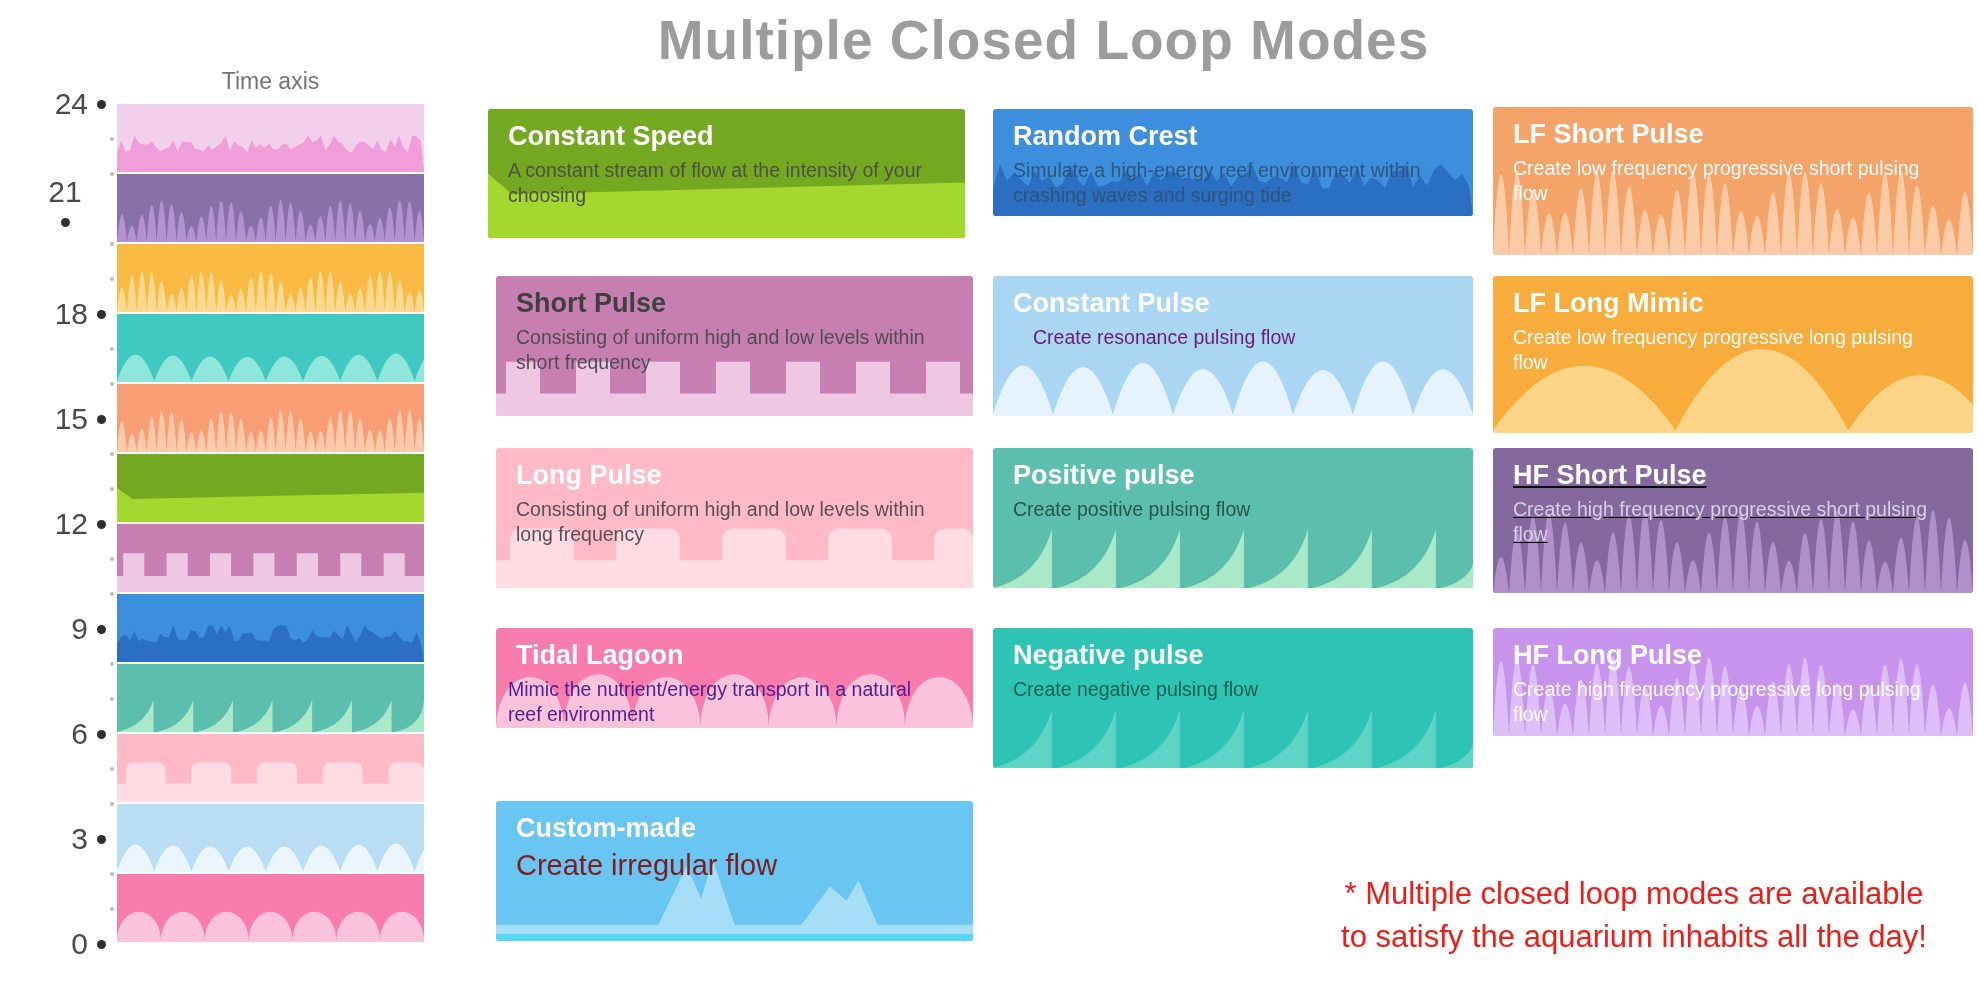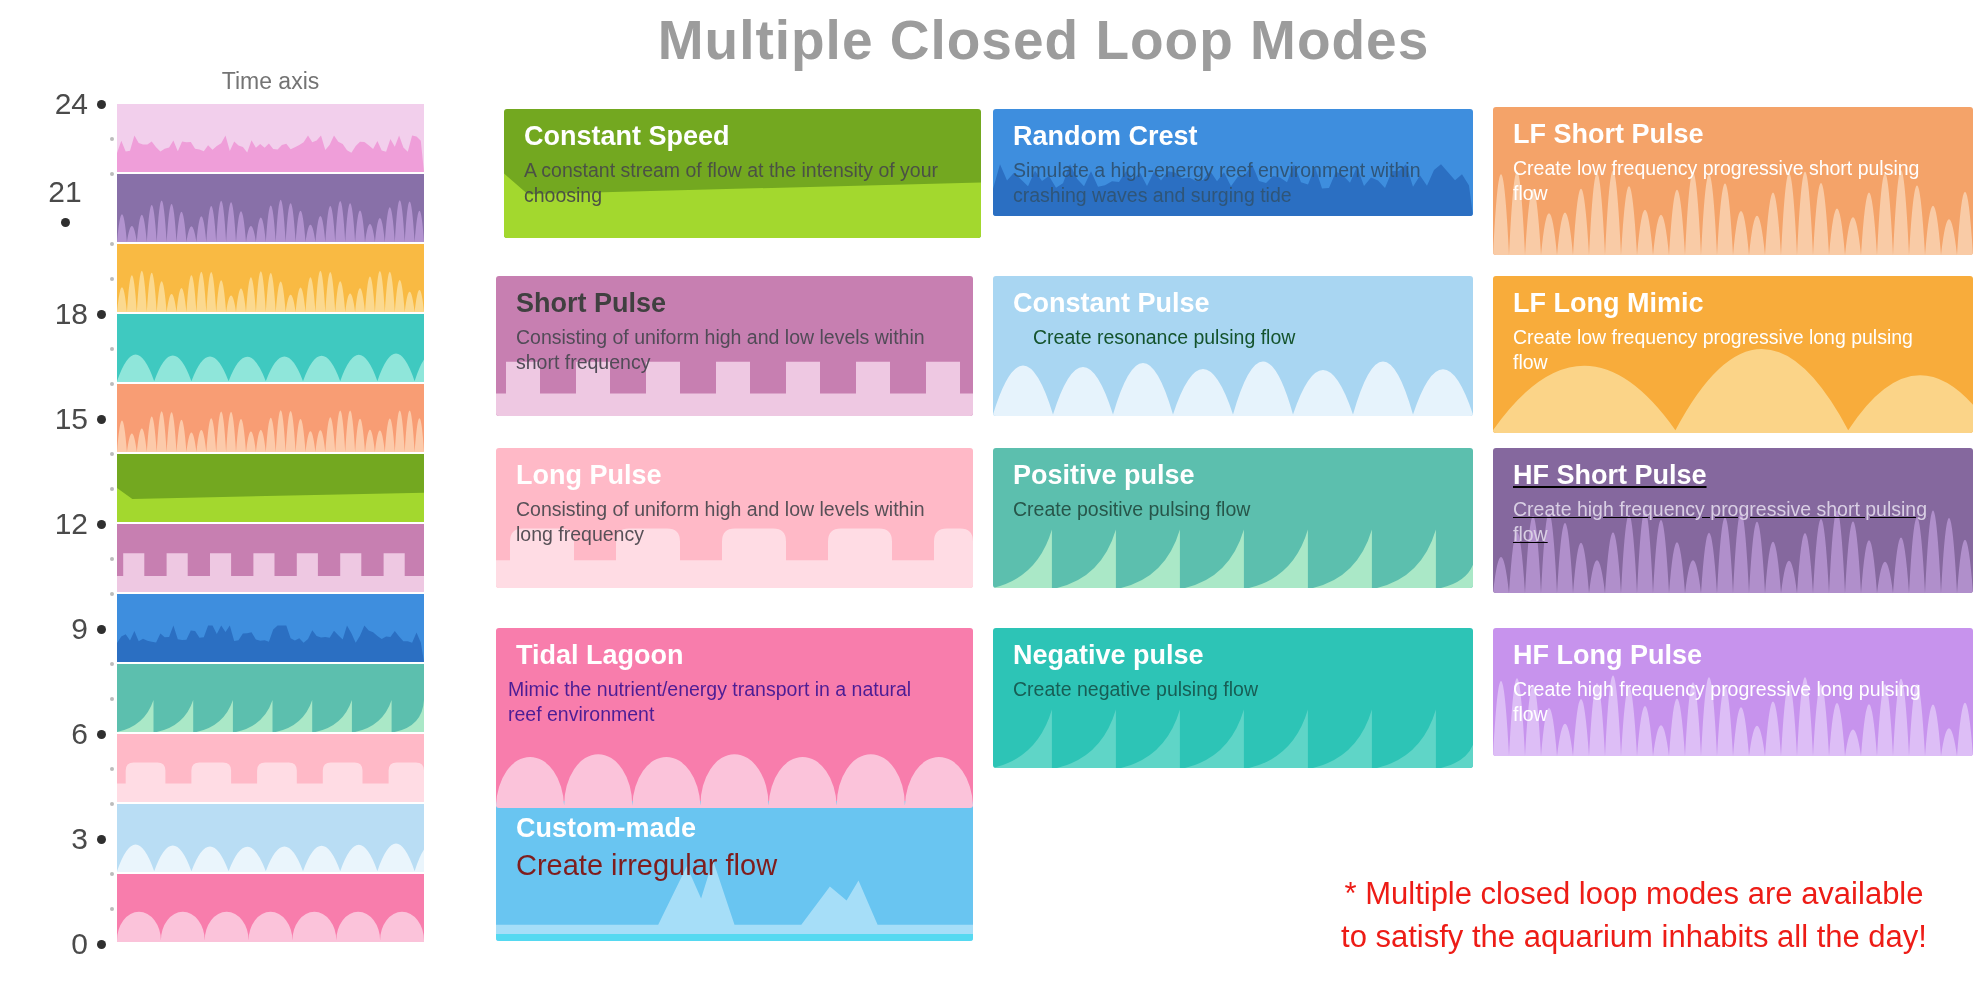--- a/index.html
+++ b/index.html
@@ -143,42 +143,42 @@
           <path d="M0 40 L0 39.2 Q18.6 -14.4 37.2 39.2 Q55.8 -12.1 74.4 39.2 Q93.0 -10.4 111.6 39.2 Q130.2 -9.6 148.8 39.2 Q167.4 -10.0 186.0 39.2 Q204.6 -11.5 223.2 39.2 Q241.8 -13.7 260.4 39.2 Q279.0 -16.1 297.6 39.2 Q316.2 -18.0 334.8 39.2 L307 40 Z" fill="#eaf5fc"></path>
         </svg>
       </div>
       <div class="strip" style="background: rgb(248, 125, 172);">
         <svg width="307" height="36">
           <path d="M0 36 L0 34.6 A21.9 28.8 0 0 1 43.9 34.6 A21.9 28.8 0 0 1 87.7 34.6 A21.9 28.8 0 0 1 131.6 34.6 A21.9 28.8 0 0 1 175.4 34.6 A21.9 28.8 0 0 1 219.3 34.6 A21.9 28.8 0 0 1 263.1 34.6 A21.9 28.8 0 0 1 307.0 34.6 L307 36 Z" fill="#fbc3da"></path>
         </svg>
       </div>
     </div>
   <div class="cards">
-      <div class="card" style="left: 504px; top: 109px; width: 477px; height: 129px; background: rgb(115, 168, 32);">
+      <div class="card" style="left: 488px; top: 109px; width: 477px; height: 129px; background: rgb(115, 168, 32);">
         <div class="card-title" style="color: rgb(255, 255, 255);">Constant Speed</div>
         <div class="card-desc" style="color: rgb(75, 81, 69);">A constant stream of flow at the intensity of your choosing</div>
         <svg class="card-wave" width="477" height="129">
           <path d="M0 129 L0 64.5 L23.85 85.14 L477 73.52999999999999 L477 129 Z" fill="#a3d82e"></path>
         </svg>
       </div>
       <div class="card" style="left: 496px; top: 276px; width: 477px; height: 140px; background: rgb(199, 127, 177);">
         <div class="card-title" style="color: #404040;">Short Pulse</div>
         <div class="card-desc" style="color: rgb(81, 75, 87);">Consisting of uniform high and low levels within short frequency</div>
         <svg class="card-wave" width="477" height="59">
           <path d="M0 59 L0 36.58 L10.0 36.58 L10.0 4.72 L44.0 4.72 L44.0 36.58 L80.0 36.58 L80.0 4.72 L114.0 4.72 L114.0 36.58 L150.0 36.58 L150.0 4.72 L184.0 4.72 L184.0 36.58 L220.0 36.58 L220.0 4.72 L254.0 4.72 L254.0 36.58 L290.0 36.58 L290.0 4.72 L324.0 4.72 L324.0 36.58 L360.0 36.58 L360.0 4.72 L394.0 4.72 L394.0 36.58 L430.0 36.58 L430.0 4.72 L464.0 4.72 L464.0 36.58 L477 36.58 L477 59 Z" fill="#eec8e2"></path>
         </svg>
       </div>
       <div class="card" style="left: 496px; top: 448px; width: 477px; height: 140px; background: rgb(255, 185, 199);">
         <div class="card-title" style="color: rgb(255, 255, 255);">Long Pulse</div>
         <div class="card-desc" style="color: rgb(87, 80, 87);">Consisting of uniform high and low levels within long frequency</div>
         <svg class="card-wave" width="477" height="66">
           <path d="M0 66 L0 38.279999999999994 L14.0 38.279999999999994 L14.0 19.6 Q14.0 6.6000000000000005 27.0 6.6000000000000005 L65.0 6.6000000000000005 Q78.0 6.6000000000000005 78.0 19.6 L78.0 38.279999999999994 L120.0 38.279999999999994 L120.0 19.6 Q120.0 6.6000000000000005 133.0 6.6000000000000005 L171.0 6.6000000000000005 Q184.0 6.6000000000000005 184.0 19.6 L184.0 38.279999999999994 L226.0 38.279999999999994 L226.0 19.6 Q226.0 6.6000000000000005 239.0 6.6000000000000005 L277.0 6.6000000000000005 Q290.0 6.6000000000000005 290.0 19.6 L290.0 38.279999999999994 L332.0 38.279999999999994 L332.0 19.6 Q332.0 6.6000000000000005 345.0 6.6000000000000005 L383.0 6.6000000000000005 Q396.0 6.6000000000000005 396.0 19.6 L396.0 38.279999999999994 L438.0 38.279999999999994 L438.0 19.6 Q438.0 6.6000000000000005 451.0 6.6000000000000005 L464.0 6.6000000000000005 Q477.0 6.6000000000000005 477.0 19.6 L477.0 38.279999999999994 L477 38.279999999999994 L477 66 Z" fill="#ffdce4"></path>
         </svg>
       </div>
-      <div class="card" style="left: 496px; top: 628px; width: 477px; height: 180px; background: rgb(248, 125, 172);">
+      <div class="card" style="left: 496px; top: 628px; width: 477px; height: 100px; background: rgb(248, 125, 172);">
         <div class="card-title" style="color: rgb(255, 255, 255);">Tidal Lagoon</div>
         <div class="card-desc" style="color: #4c1d95; padding-left: 12px;">Mimic the nutrient/energy transport in a natural reef environment</div>
         <svg class="card-wave" width="477" height="64">
           <path d="M0 64 L0 61.4 A34.1 51.2 0 0 1 68.1 61.4 A34.1 51.2 0 0 1 136.3 61.4 A34.1 51.2 0 0 1 204.4 61.4 A34.1 51.2 0 0 1 272.6 61.4 A34.1 51.2 0 0 1 340.7 61.4 A34.1 51.2 0 0 1 408.9 61.4 A34.1 51.2 0 0 1 477.0 61.4 L477 64 Z" fill="#fbc3da"></path>
         </svg>
       </div>
       <div class="card" style="left: 496px; top: 801px; width: 477px; height: 140px; background: rgb(105, 197, 241);">
         <div class="card-title" style="color: rgb(255, 255, 255);">Custom-made</div>
         <div class="card-desc large" style="color: #7f1d1d;">Create irregular flow</div>
         <svg class="card-wave" width="477" height="101">
@@ -188,21 +188,21 @@
       </div>
       <div class="card" style="left: 993px; top: 109px; width: 480px; height: 107px; background: rgb(62, 142, 222);">
         <div class="card-title" style="color: rgb(255, 255, 255);">Random Crest</div>
         <div class="card-desc" style="color: rgb(47, 85, 120);">Simulate a high-energy reef environment within crashing waves and surging tide</div>
         <svg class="card-wave" width="480" height="54">
           <path d="M0 54 L0 27 L7.0 2.2 L14.0 18.4 L21.0 10.7 L28.0 17.4 L35.0 24.3 L42.0 8.7 L49.0 18.9 L56.0 13.9 L63.0 25.8 L70.0 21.3 L77.0 2.2 L84.0 16.8 L91.0 24.2 L98.0 9.3 L105.0 24.7 L112.0 23.2 L119.0 19.3 L126.0 20.1 L133.0 9.2 L140.0 17.5 L147.0 10.8 L154.0 24.0 L161.0 9.7 L168.0 18.5 L175.0 9.2 L182.0 10.4 L189.0 16.5 L196.0 15.6 L203.0 19.0 L210.0 17.9 L217.0 8.7 L224.0 19.3 L231.0 10.2 L238.0 24.3 L245.0 14.5 L252.0 13.3 L259.0 2.2 L266.0 18.9 L273.0 21.0 L280.0 13.9 L287.0 15.5 L294.0 20.2 L301.0 2.2 L308.0 20.3 L315.0 22.6 L322.0 5.0 L329.0 26.4 L336.0 26.0 L343.0 9.5 L350.0 13.5 L357.0 20.7 L364.0 4.8 L371.0 23.9 L378.0 15.6 L385.0 18.4 L392.0 26.0 L399.0 8.9 L406.0 8.9 L413.0 2.2 L420.0 24.8 L427.0 13.4 L434.0 23.7 L441.0 7.9 L448.0 2.2 L455.0 10.3 L462.0 18.2 L469.0 12.3 L476.0 23.6 L480 54 Z" fill="#2b6fc2"></path>
         </svg>
       </div>
       <div class="card" style="left: 993px; top: 276px; width: 480px; height: 140px; background: rgb(169, 214, 242);">
         <div class="card-title" style="color: rgb(255, 255, 255);">Constant Pulse</div>
-        <div class="card-desc" style="color: #14532d; padding-left: 40px;">Create resonance pulsing flow</div>
+        <div class="card-desc" style="color: #701a75; padding-left: 40px;">Create resonance pulsing flow</div>
         <svg class="card-wave" width="480" height="73">
           <path d="M0 73 L0 71.5 Q30.0 -26.3 60.0 71.5 Q90.0 -23.6 120.0 71.5 Q150.0 -31.4 180.0 71.5 Q210.0 -19.3 240.0 71.5 Q270.0 -34.6 300.0 71.5 Q330.0 -17.5 360.0 71.5 Q390.0 -34.7 420.0 71.5 Q450.0 -19.0 480.0 71.5 L480 73 Z" fill="#e6f3fc"></path>
         </svg>
       </div>
       <div class="card" style="left: 993px; top: 448px; width: 480px; height: 140px; background: rgb(92, 191, 174);">
         <div class="card-title" style="color: rgb(255, 255, 255);">Positive pulse</div>
         <div class="card-desc" style="color: rgb(39, 86, 74);">Create positive pulsing flow</div>
         <svg class="card-wave" width="480" height="73">
           <path d="M0 73 L0.0 73 Q44.8 62.5 58.9 14.6 L58.9 73 L64.0 73 Q108.8 62.5 122.9 14.6 L122.9 73 L128.0 73 Q172.8 62.5 186.9 14.6 L186.9 73 L192.0 73 Q236.8 62.5 250.9 14.6 L250.9 73 L256.0 73 Q300.8 62.5 314.9 14.6 L314.9 73 L320.0 73 Q364.8 62.5 378.9 14.6 L378.9 73 L384.0 73 Q428.8 62.5 442.9 14.6 L442.9 73 L448.0 73 Q492.8 62.5 480.0 14.6 L480.0 73 Z" fill="#aae8c7"></path>
         </svg>
@@ -228,21 +228,21 @@
           <path d="M0 94 L0 91.2 Q91.2 -37.6 182.4 91.2 Q268.8 -71.4 355.2 91.2 Q427.2 -18.8 499.2 91.2 L480 94 Z" fill="#fbd488"></path>
         </svg>
       </div>
       <div class="card" style="left: 1493px; top: 448px; width: 480px; height: 145px; background: rgb(133, 104, 158); text-decoration: underline;">
         <div class="card-title" style="color: rgb(255, 255, 255);">HF Short Pulse</div>
         <div class="card-desc" style="color: rgb(217, 207, 228);">Create high frequency progressive short pulsing flow</div>
         <svg class="card-wave" width="480" height="90">
           <path d="M0 90 Q8.0 18.2 16.0 90 Q24.0 -32.3 32.0 90 Q40.0 -63.7 48.0 90 Q56.0 -69.8 64.0 90 Q72.0 -50.0 80.0 90 Q88.0 -10.3 96.0 90 Q104.0 24.7 112.0 90 Q120.0 -31.3 128.0 90 Q136.0 -66.6 144.0 90 Q152.0 -76.1 160.0 90 Q168.0 -56.1 176.0 90 Q184.0 -11.3 192.0 90 Q200.0 24.5 208.0 90 Q216.0 -30.6 224.0 90 Q232.0 -61.3 240.0 90 Q248.0 -71.9 256.0 90 Q264.0 -52.3 272.0 90 Q280.0 -12.5 288.0 90 Q296.0 25.4 304.0 90 Q312.0 -30.0 320.0 90 Q328.0 -58.1 336.0 90 Q344.0 -74.5 352.0 90 Q360.0 -52.9 368.0 90 Q376.0 -15.7 384.0 90 Q392.0 27.7 400.0 90 Q408.0 -20.8 416.0 90 Q424.0 -61.0 432.0 90 Q440.0 -75.2 448.0 90 Q456.0 -60.0 464.0 90 Q472.0 -16.3 480.0 90 Z" fill="#b08fcb"></path>
         </svg>
       </div>
-      <div class="card" style="left: 1493px; top: 628px; width: 480px; height: 128px; background: rgb(199, 147, 237);">
+      <div class="card" style="left: 1493px; top: 628px; width: 480px; height: 108px; background: rgb(199, 147, 237);">
         <div class="card-title" style="color: rgb(255, 255, 255);">HF Long Pulse</div>
         <div class="card-desc" style="color: rgb(255, 255, 255);">Create high frequency progressive long pulsing flow</div>
         <svg class="card-wave" width="480" height="87">
           <path d="M0 87 Q8.0 -62.8 16.0 87 Q24.0 -68.7 32.0 87 Q40.0 -55.3 48.0 87 Q56.0 -8.8 64.0 87 Q72.0 22.4 80.0 87 Q88.0 -27.1 96.0 87 Q104.0 -58.6 112.0 87 Q120.0 -74.0 128.0 87 Q136.0 -51.3 144.0 87 Q152.0 -12.9 160.0 87 Q168.0 25.5 176.0 87 Q184.0 -28.1 192.0 87 Q200.0 -60.5 208.0 87 Q216.0 -70.7 224.0 87 Q232.0 -53.1 240.0 87 Q248.0 -10.7 256.0 87 Q264.0 26.6 272.0 87 Q280.0 -22.2 288.0 87 Q296.0 -57.1 304.0 87 Q312.0 -70.6 320.0 87 Q328.0 -55.8 336.0 87 Q344.0 -19.2 352.0 87 Q360.0 34.0 368.0 87 Q376.0 -16.6 384.0 87 Q392.0 -56.3 400.0 87 Q408.0 -67.4 416.0 87 Q424.0 -57.0 432.0 87 Q440.0 -16.0 448.0 87 Q456.0 31.6 464.0 87 Q472.0 -19.7 480.0 87 Z" fill="#ddbef6"></path>
         </svg>
       </div>
     </div>
   <div class="footnote" style="color: rgb(237, 28, 22);">
     <div>* Multiple closed loop modes are available</div>
     <div>to satisfy the aquarium inhabits all the day!</div>

